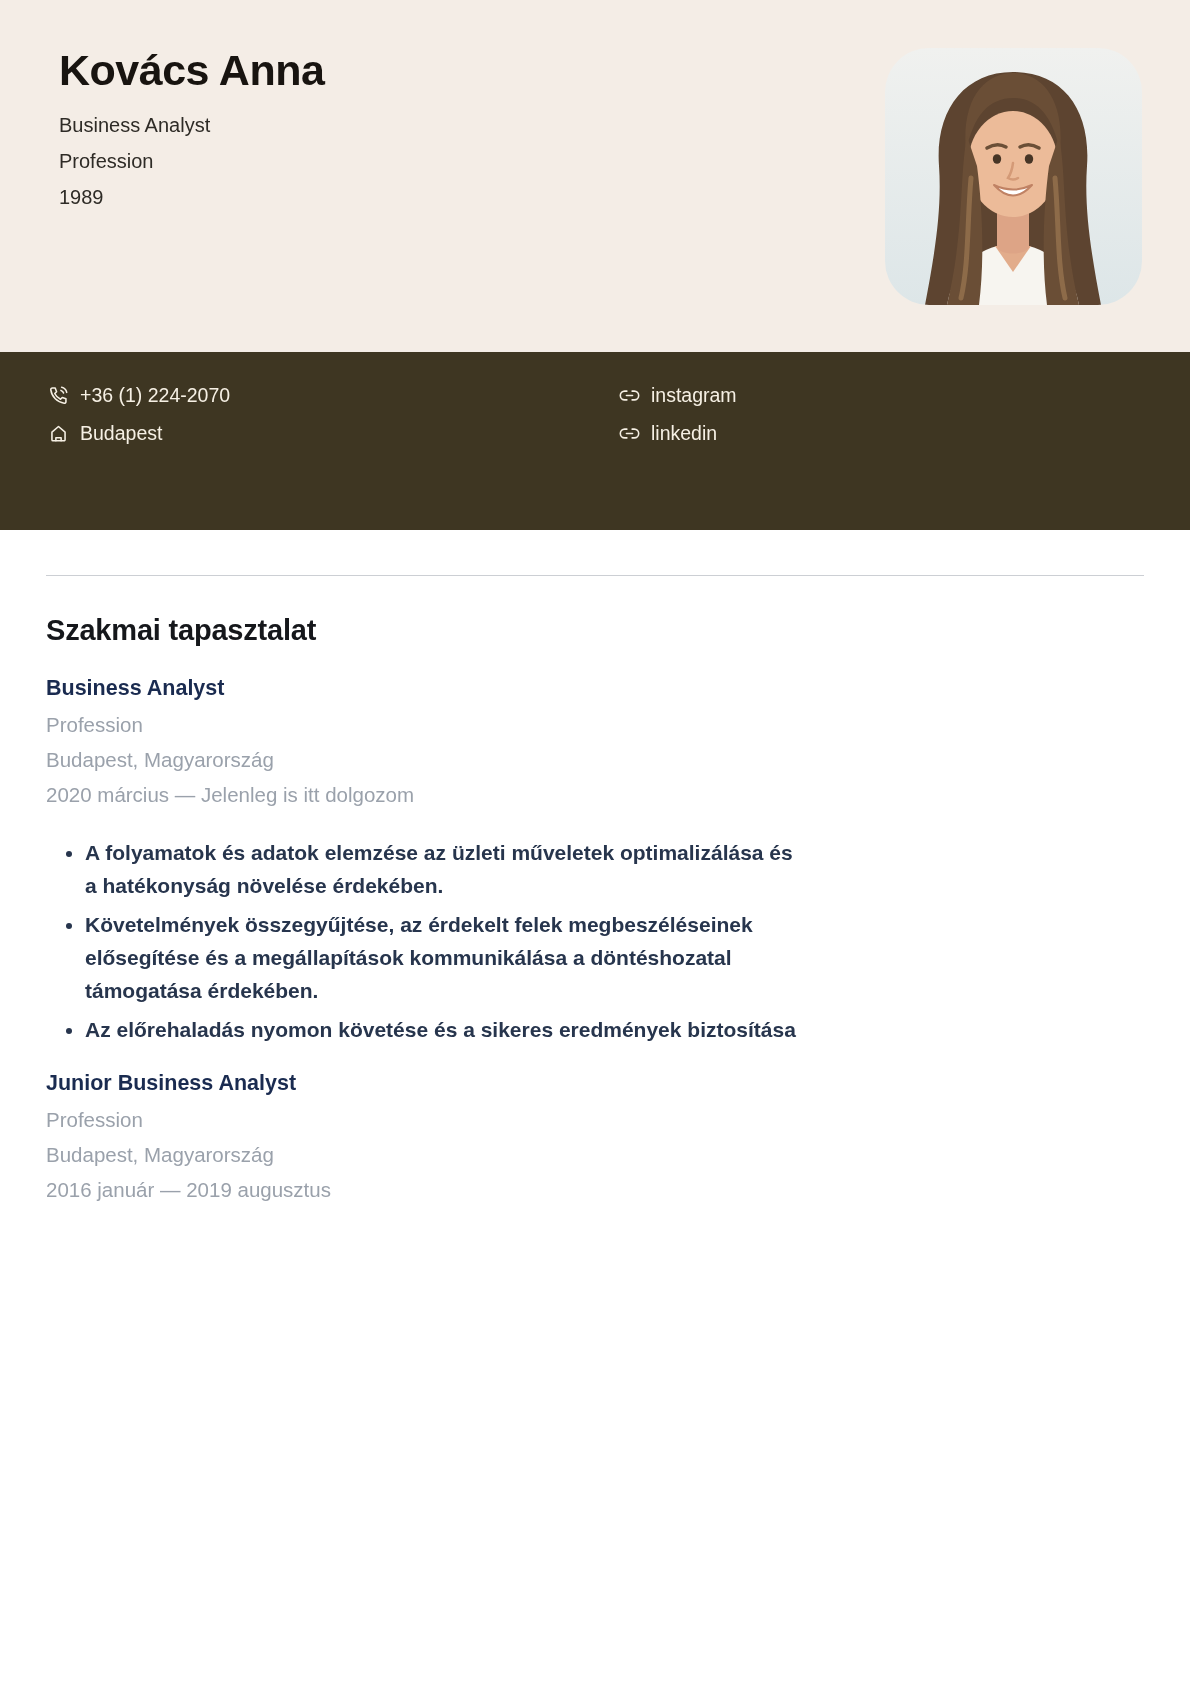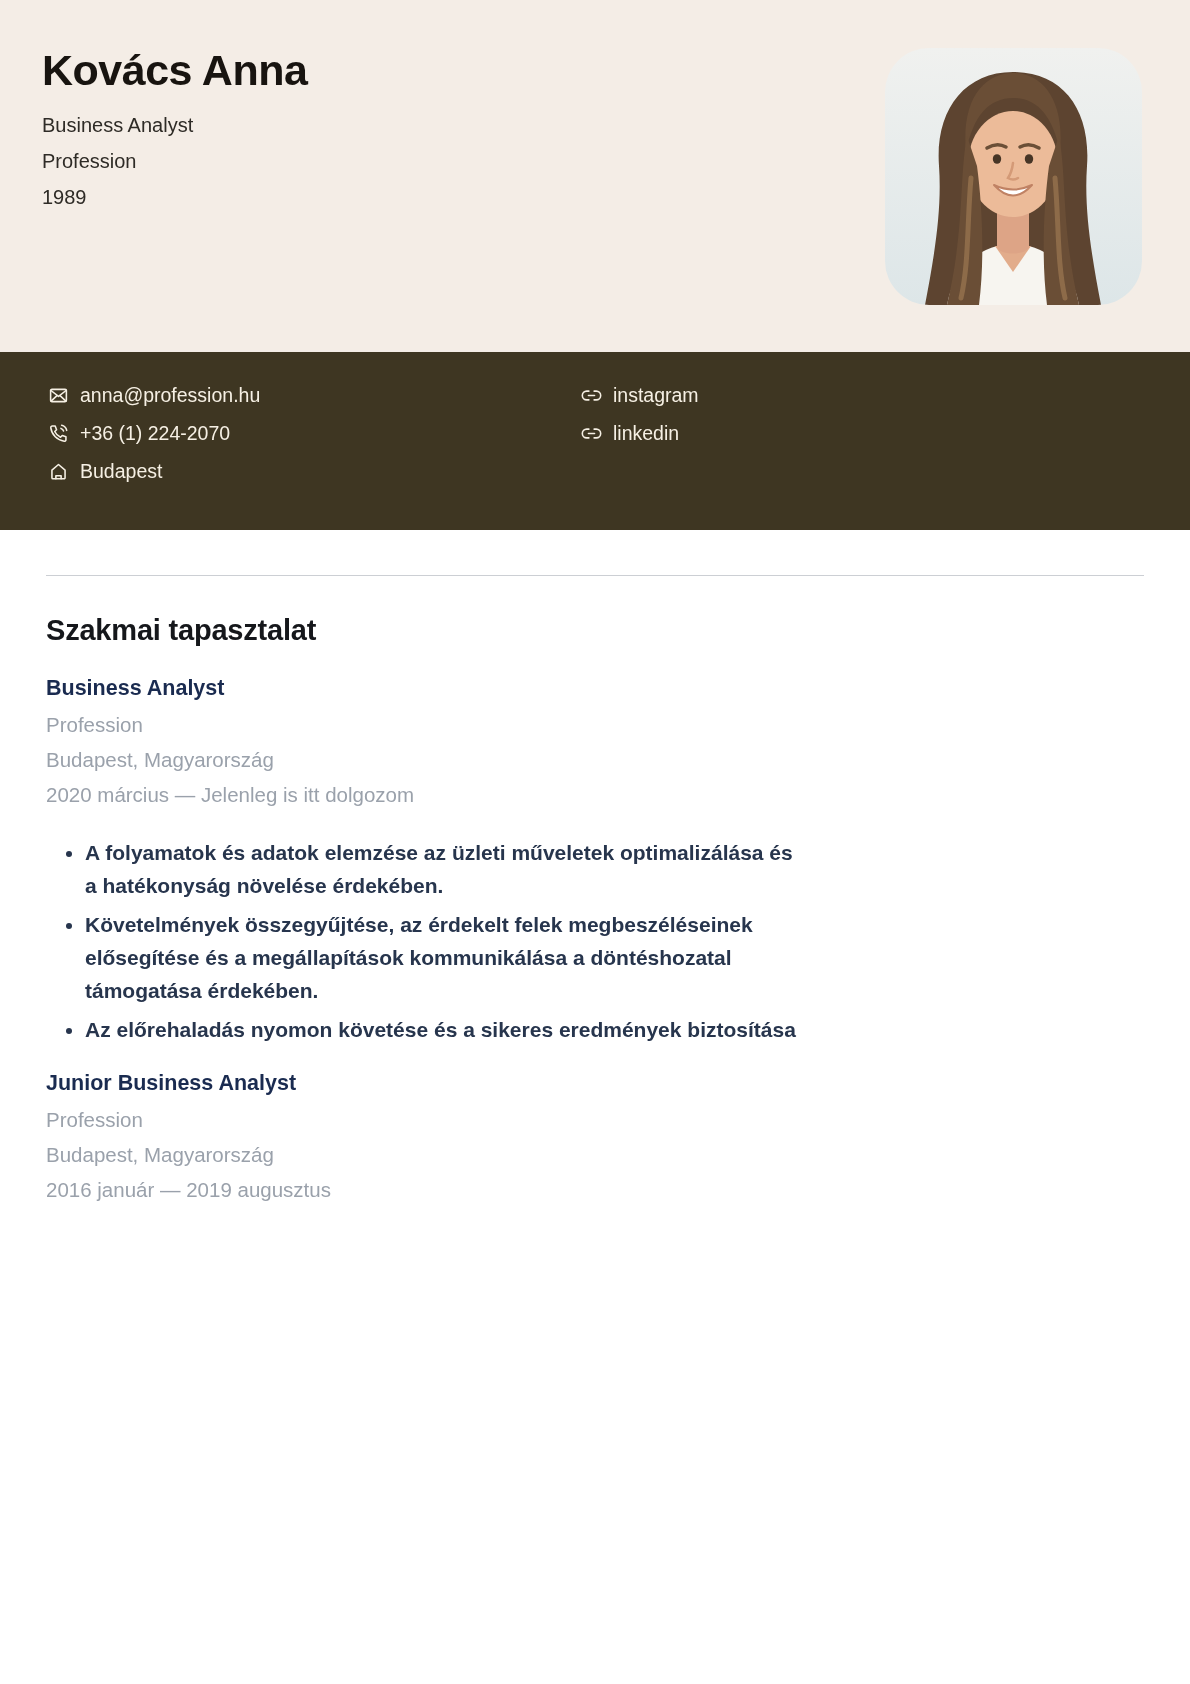--- a/index.html
+++ b/index.html
@@ -1,31 +1,31 @@
 <!DOCTYPE html>
 <html lang="hu"><head>
 <meta charset="utf-8">
 <title>Kovács Anna — CV</title>
 <style>
   html,body { margin:0; padding:0; background:#ffffff; }
   body { font-family:"Liberation Sans", sans-serif; }
   .page { position:relative; width:1190px; height:1684px; background:#ffffff; overflow:hidden; }
 
   
-  .header { position:relative; background:#f4ede6; height:352px; box-sizing:border-box; padding:46px 48px 0 42px; }
+  .header { position:relative; background:#f4ede6; height:352px; box-sizing:border-box; padding:46px 48px 0 59px; }
   .header h1 { margin:0; font-size:43px; line-height:48px; font-weight:700; color:#181410; letter-spacing:-0.5px; }
   .header .sub { margin-top:13px; font-size:20px; line-height:36px; color:#2e2b26; }
   .photo { position:absolute; top:48px; right:48px; width:257px; height:257px; border-radius:44px; overflow:hidden; }
   .photo svg { display:block; }
 
   
   .contact-bar { position:relative; background:#3e3622; height:178px; box-sizing:border-box; padding:31px 48px 0 48px; color:#f6f0e4; }
   .crow { display:flex; align-items:center; gap:11px; height:25px; margin-bottom:13px; font-size:19.5px; }
   .crow svg { display:block; flex:0 0 auto; }
-  .col-right { position:absolute; left:581px; top:31px; }
+  .col-right { position:absolute; left:619px; top:31px; }
 
   
   main { padding:0 46px; }
   h2 { font-size:29px; font-weight:700; color:#15171b; margin:0; letter-spacing:-0.2px; }
   .about-title { margin-top:44px; }
   .intro { margin:18px 0 0; font-size:21px; line-height:33px; color:#2b3950; max-width:700px; }
   .divider { border:none; border-top:1.5px solid #cccfd4; margin:45px 0 0 0; }
   .exp-title { margin-top:38px; }
   .job { margin-top:28px; }
   .job + .job { margin-top:24px; }
@@ -84,28 +84,20 @@
 
         <path d="M109 137 Q128 158 147 137 Q128 146 109 137 Z" fill="#ffffff" stroke="#c08264" stroke-width="2" stroke-linejoin="round"></path>
       </svg>
     </div>
   </header>
 
   <section class="contact-bar">
     <div class="col-left">
       <div class="crow">
         <svg width="21" height="21" viewBox="0 0 24 24" fill="none" stroke="#f6f0e4" stroke-width="1.8" stroke-linecap="round" stroke-linejoin="round">
-          <rect x="3" y="5" width="18" height="14" rx="1.5"></rect>
-          <path d="M3 6l9 7 9-7"></path>
-          <path d="M3.5 18.5l6.8-6.3M20.5 18.5l-6.8-6.3"></path>
-        </svg>
-        <span>anna@profession.hu</span>
-      </div>
-      <div class="crow">
-        <svg width="21" height="21" viewBox="0 0 24 24" fill="none" stroke="#f6f0e4" stroke-width="1.8" stroke-linecap="round" stroke-linejoin="round">
           <path d="M5 3.5h3.2l1.6 4.2-2.1 2a13.5 13.5 0 0 0 6.6 6.6l2-2.1 4.2 1.6v3.2a1.8 1.8 0 0 1-2 1.8A18 18 0 0 1 3.2 5.5a1.8 1.8 0 0 1 1.8-2z"></path>
           <path d="M14.8 6.2a4.3 4.3 0 0 1 3 3"></path>
           <path d="M15.6 2.6a8 8 0 0 1 5.8 5.8"></path>
         </svg>
         <span>+36 (1) 224-2070</span>
       </div>
       <div class="crow">
         <svg width="21" height="21" viewBox="0 0 24 24" fill="none" stroke="#f6f0e4" stroke-width="1.8" stroke-linecap="round" stroke-linejoin="round">
           <path d="M4.5 10.5 12 4l7.5 6.5V19a1.2 1.2 0 0 1-1.2 1.2H5.7A1.2 1.2 0 0 1 4.5 19Z"></path>
           <path d="M9 20.2v-3.4h6v3.4"></path>

